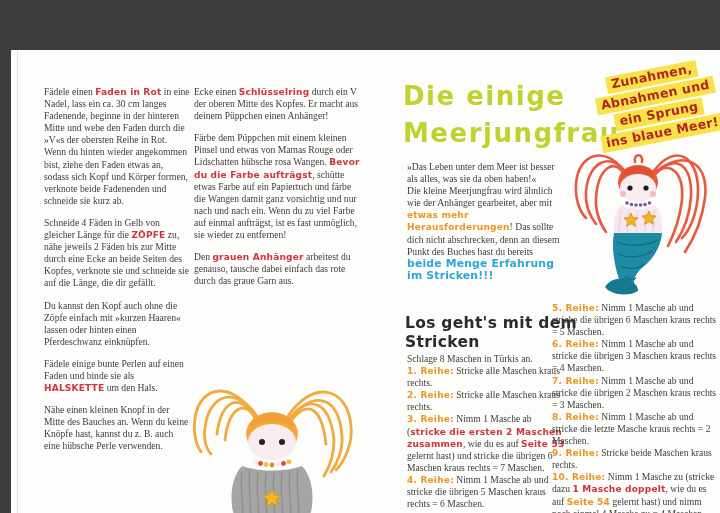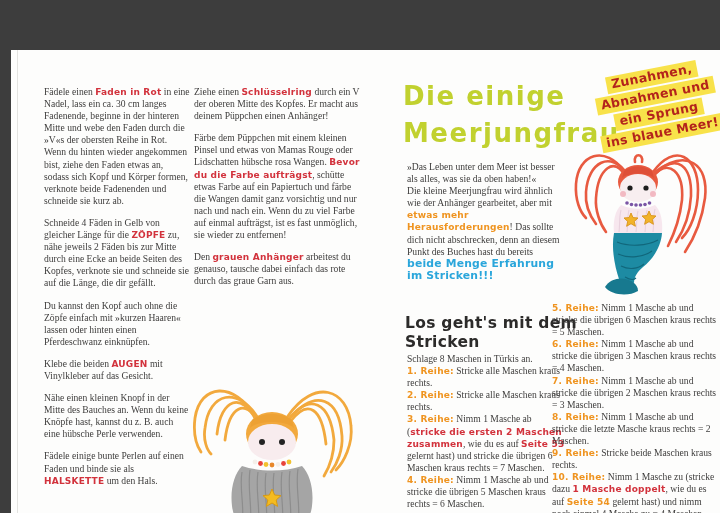--- a/index.html
+++ b/index.html
@@ -24,27 +24,26 @@
 </head>
 <body>
 
 <div id="spread">
   <div class="page-edge"></div>
 
   <div class="abs bodytext" style="left:33px;top:36px;width:146px;">
     <p class="para"><span class="run-body">Fädele einen </span><span class="run-red">Faden in Rot</span><span class="run-body"> in eine Nadel, lass ein ca. 30 cm langes Fadenende, beginne in der hinteren Mitte und webe den Faden durch die »V«s der obersten Reihe in Rot. Wenn du hinten wieder angekommen bist, ziehe den Faden etwas an, sodass sich Kopf und Körper formen, verknote beide Fadenenden und schneide sie kurz ab.</span></p>
     <p class="para"><span class="run-body">Schneide 4 Fäden in Gelb von gleicher Länge für die </span><span class="run-red">ZÖPFE</span><span class="run-body"> zu, nähe jeweils 2 Fäden bis zur Mitte durch eine Ecke an beide Seiten des Kopfes, verknote sie und schneide sie auf die Länge, die dir gefällt.</span></p>
     <p class="para"><span class="run-body">Du kannst den Kopf auch ohne die Zöpfe einfach mit »kurzen Haaren« lassen oder hinten einen Pferdeschwanz einknüpfen.</span></p>
-    <p class="para"><span class="run-body">Klebe die beiden </span><span class="run-red">AUGEN</span><span class="run-body"> mit Vinylkleber auf das Gesicht.</span></p>
+    <p class="para"><span class="run-body">Fädele einige bunte Perlen auf einen Faden und binde sie als </span><span class="run-red">HALSKETTE</span><span class="run-body"> um den Hals.</span></p>
     <p class="para"><span class="run-body">Nähe einen kleinen Knopf in der Mitte des Bauches an. Wenn du keine Knöpfe hast, kannst du z. B. auch eine hübsche Perle verwenden.</span></p>
-    <p class="para"><span class="run-body">Fädele einige bunte Perlen auf einen Faden und binde sie als </span><span class="run-red">HALSKETTE</span><span class="run-body"> um den Hals.</span></p>
   </div>
 
   <div class="abs bodytext" style="left:183px;top:36px;width:170px;">
-    <p class="para"><span class="run-body">Ziehe einen </span><span class="run-red">Schlüsselring</span><span class="run-body"> durch ein V der oberen Mitte des Kopfes. Er macht aus deinem Püppchen einen Anhänger!</span></p>
+    <p class="para"><span class="run-body">Ecke einen </span><span class="run-red">Schlüsselring</span><span class="run-body"> durch ein V der oberen Mitte des Kopfes. Er macht aus deinem Püppchen einen Anhänger!</span></p>
     <p class="para"><span class="run-body">Färbe dem Püppchen mit einem kleinen Pinsel und etwas von Mamas Rouge oder Lidschatten hübsche rosa Wangen. </span><span class="run-red">Bevor du die Farbe aufträgst</span><span class="run-body">, schütte etwas Farbe auf ein Papiertuch und färbe die Wangen damit ganz vorsichtig und nur nach und nach ein. Wenn du zu viel Farbe auf einmal aufträgst, ist es fast unmöglich, sie wieder zu entfernen!</span></p>
     <p class="para"><span class="run-body">Den </span><span class="run-red">grauen Anhänger</span><span class="run-body"> arbeitest du genauso, tausche dabei einfach das rote durch das graue Garn aus.</span></p>
   </div>
 
   <div class="abs" style="left:173px;top:326px;">
     <svg width="178" height="174" viewBox="0 0 178 174">
       <g fill="none" stroke="#f2a93d" stroke-width="2.8" stroke-linecap="round">
         <path d="M72,42 C50,4 16,8 11,42 C9,58 13,70 17,76"></path>
         <path d="M74,42 C54,10 25,16 21,52 C19,64 23,74 27,78"></path>
         <path d="M72,44 C58,16 37,22 33,58"></path>

